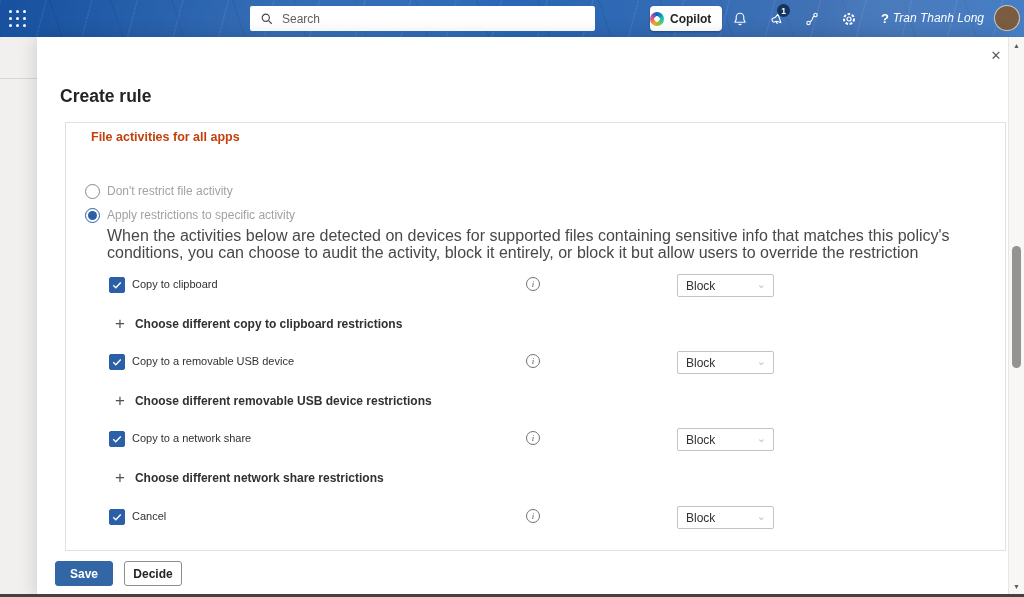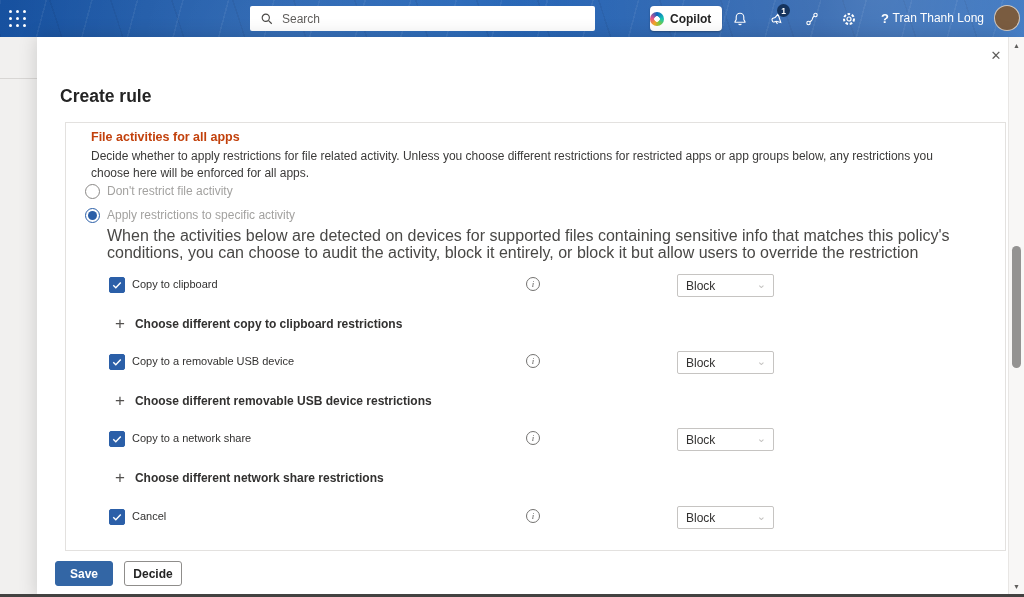--- a/index.html
+++ b/index.html
@@ -34,21 +34,21 @@
       radial-gradient(circle at 50% 50%, #fff 0 2.5px, transparent 3px),
       conic-gradient(#0a64c0,#18c7b1 90deg,#7ac943 150deg,#f5a623 210deg,#e34f8c 280deg,#0a64c0); }
   .copilot-label { font-size:12px; font-weight:700; color:#242424; }
   .hicon { position:absolute; top:0; width:32px; height:37px; display:flex; align-items:center;
     justify-content:center; color:#fff; cursor:pointer; }
   .hicon.help { font-size:13px; font-weight:600; }
   .badge { position:absolute; left:777px; top:4px; min-width:13px; height:13px; padding:0 2px;
     border-radius:7px; background:#15345e; color:#fff; font-size:8.5px;
     display:flex; align-items:center; justify-content:center; font-weight:700; }
   .user-name { position:absolute; right:40px; top:0; height:37px; line-height:37px;
-    color:#fff; font-size:12px; cursor:pointer; }
+    color:#fff; font-size:12px; cursor:pointer;font-style:italic; }
   .avatar { position:absolute; left:994px; top:5px; width:26px; height:26px; border-radius:50%;
     border:1px solid rgba(255,255,255,.65); cursor:pointer;
     background:
       radial-gradient(circle at 50% 30%, #d9b68d 0 38%, transparent 40%),
       linear-gradient(180deg,#cfd7de 0 28%, #8a6a4c 28% 60%, #4a3categ 60%, #5b4632 100%);
     background-color:#7a5c40; }
 
   
   .page-strip { position:absolute; left:0; top:37px; width:37px; height:560px; background:#f1f0ef; }
   .page-strip .strip-divider { position:absolute; left:0; top:41px; width:37px; height:1px; background:#d8d6d4; }
@@ -179,21 +179,20 @@
     <div class="strip-divider"></div>
   </div>
 
   <div class="dialog"></div>
 
   <div class="close-btn">✕</div>
   <div class="dialog-title">Create rule</div>
 
   <div class="content-box">
     <div class="sec-heading">File activities for all apps</div>
-    <div class="sec-desc">Decide whether to apply restrictions for file related activity. Unless you choose different restrictions for restricted apps or app groups below, any restrictions you choose here will be enforced for all apps.</div>
 
     <div class="radio-row selected" style="top:82px;">
       <span class="radio">
           <i></i>
         </span>
       <span class="radio-label">Apply restrictions to specific activity</span>
     </div>
     <div class="radio-row" style="top:58px;">
       <span class="radio">
           <i></i>

